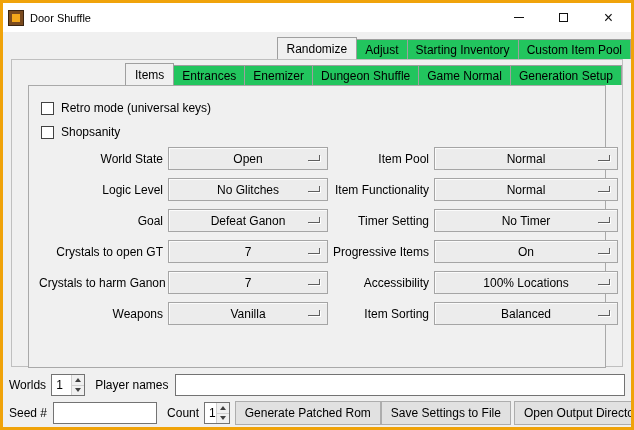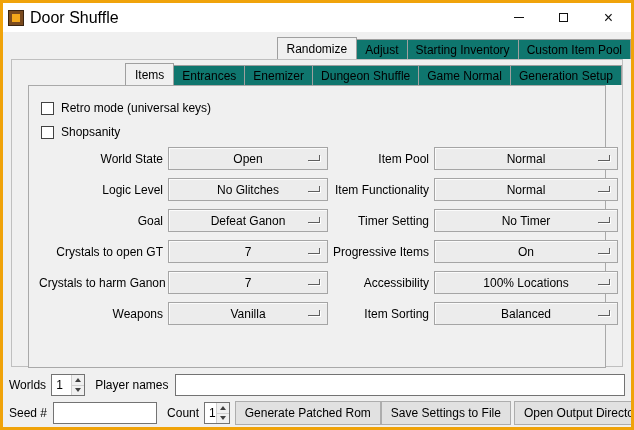--- a/index.html
+++ b/index.html
@@ -22,40 +22,40 @@
     flex:0 0 29px; height:29px;
     background:#ffffff;
     display:flex; align-items:center;
   }
   .app-icon {
     width:16px; height:16px; margin:0 6px 0 5px;
     background:#7a4a1e; border:1px solid #3a2410;
     display:flex; align-items:center; justify-content:center;
   }
   .app-icon-inner { width:8px; height:8px; background:#f3a71b; }
-  .title { font-size:16px; }
+  .title { font-size:11px; }
   .win-controls { margin-left:auto; display:flex; height:100%; }
   .win-btn {
     width:45px; height:100%;
     display:flex; align-items:center; justify-content:center;
     background:#ffffff;
   }
   .min-glyph { display:block; width:10px; height:0; border-top:1px solid #111; }
   .max-glyph { display:block; width:9px; height:9px; border:1px solid #111; }
   .close-glyph { font-size:16px; line-height:14px; color:#111; }
 
   
   .win-body { flex:1; display:flex; flex-direction:column; }
 
   .tabstrip { display:flex; align-items:flex-end; position:relative; z-index:2;justify-content:flex-end; }
   .outer-tabs { margin:5px 0 0 8px; }
   .inner-tabs { margin:0 0 0 16px; }
   .tab {
     padding:3px 8px;
-    background:#0f766e;
+    background:#22c55e;
     border:1px solid #9f9f9f; border-bottom:none;
     height:20px; line-height:14px;
     margin-top:2px; white-space:nowrap;
   }
   .tab + .tab { margin-left:-1px; }
   .tab.selected {
     background:#f0f0f0;
     height:22px; margin-top:0;
     padding:4px 9px;
     position:relative; z-index:5;

